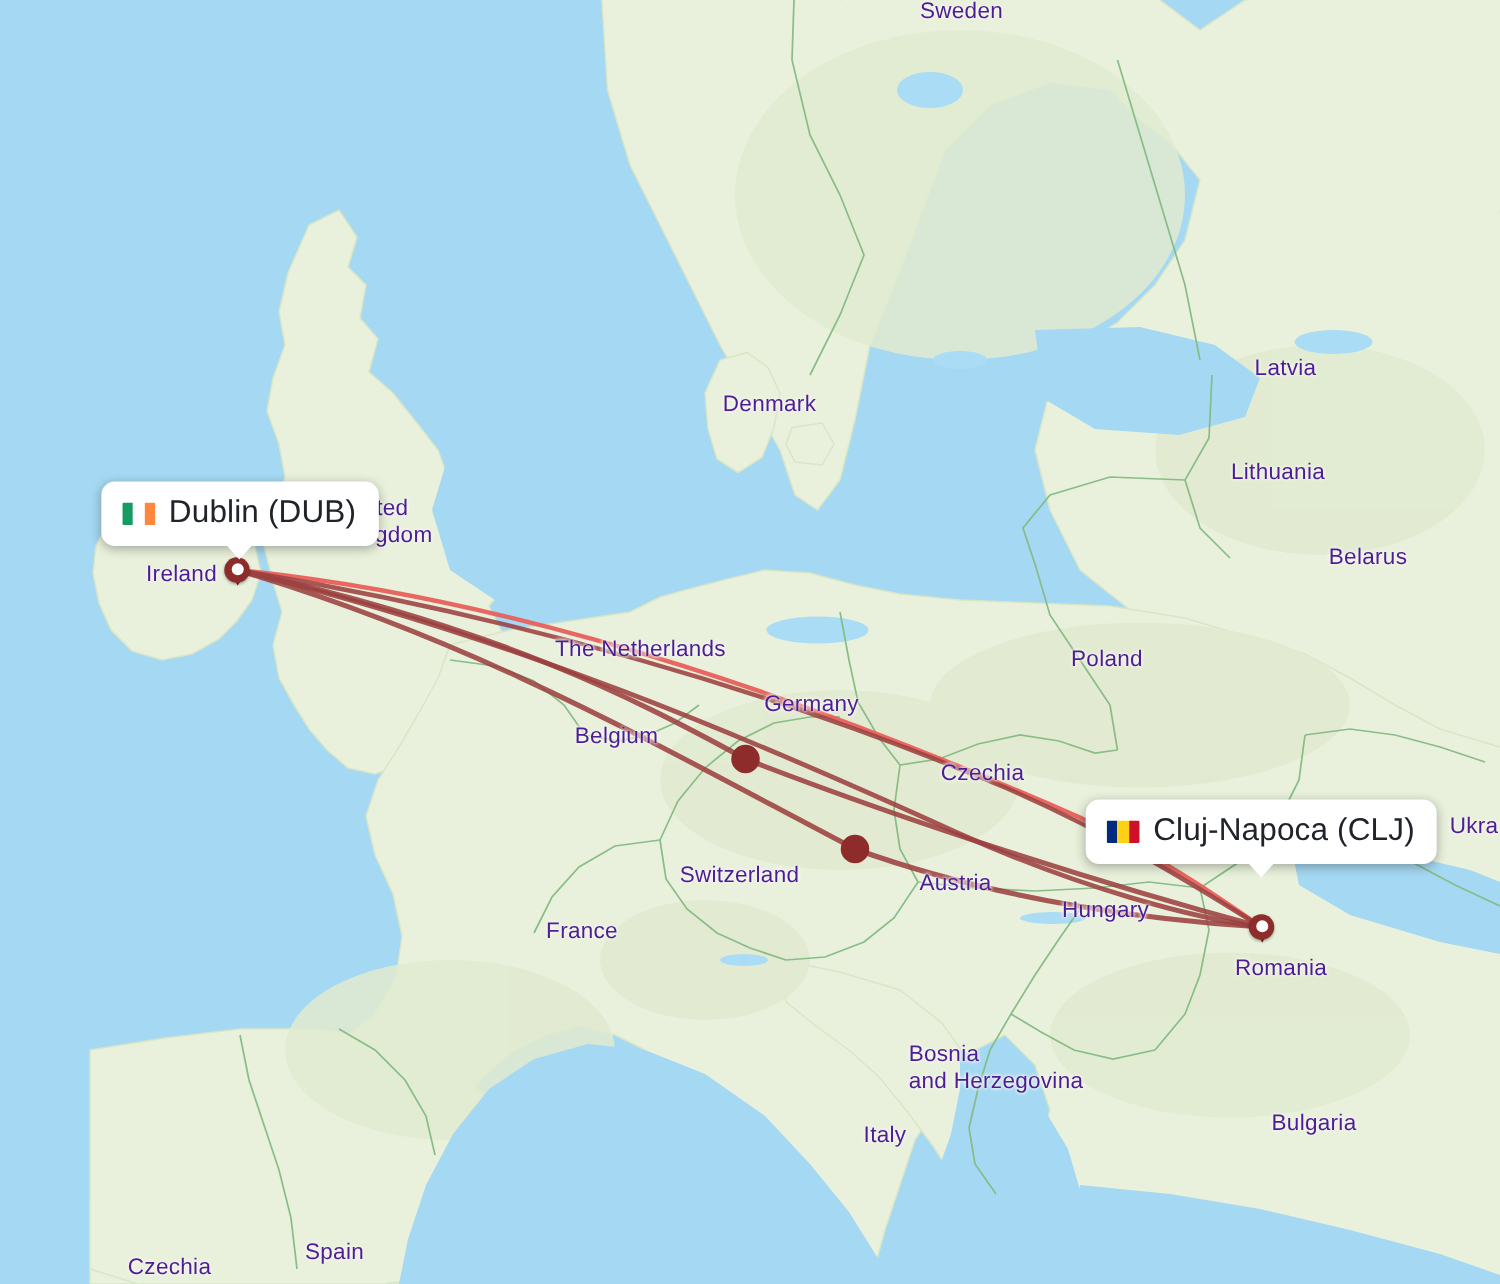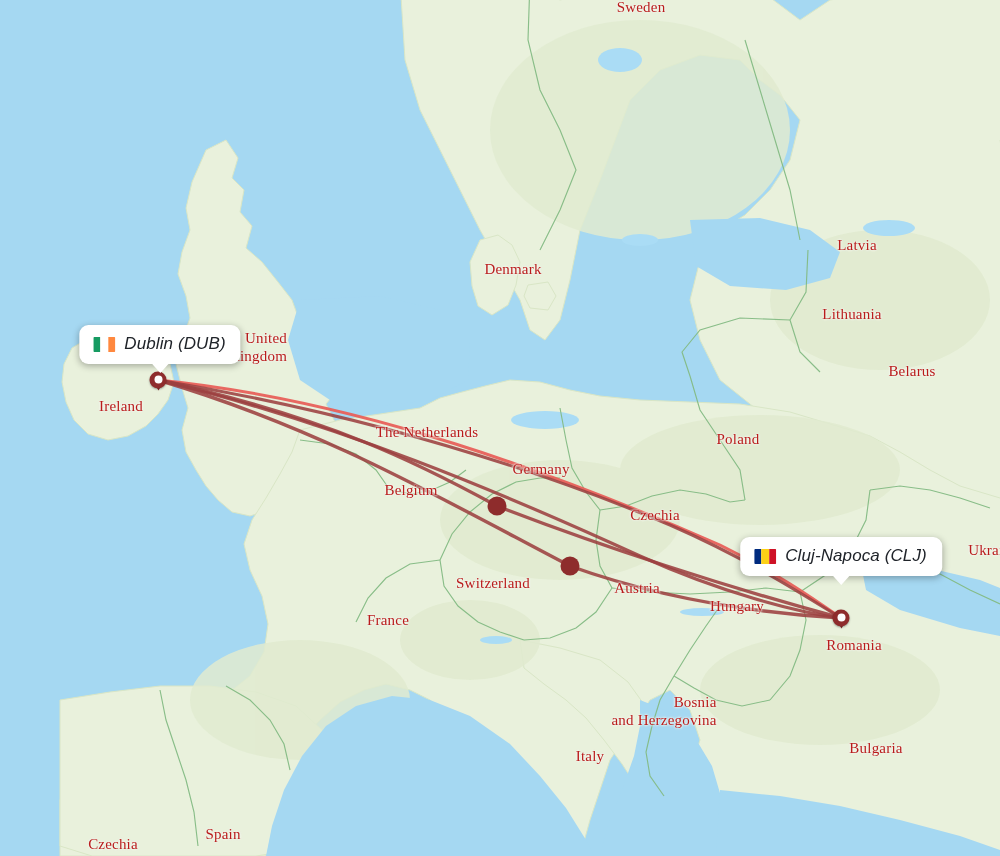--- a/index.html
+++ b/index.html
@@ -8,55 +8,53 @@
     width:1000px;height:856px;overflow:hidden;
     font-family:"Liberation Sans","DejaVu Sans",sans-serif;
     background:#aadaff;
   }
   #map-root{position:relative;width:1000px;height:856px;overflow:hidden;background:#a5d8f2;}
   #map-svg{position:absolute;top:0;left:0;width:1000px;height:856px;display:block;}
 
   
   .country-label{
     position:absolute;
-    color:#b91c1c;
+    color:#4c1d95;
     font-size:15px;
     letter-spacing:.2px;
     white-space:pre;
-    text-align:right;
+    text-align:left;
     transform:translate(-50%,-50%);
     line-height:1.18;
     pointer-events:none;
     text-shadow:
       0 0 3px rgba(245,248,240,.95),
       0 0 3px rgba(245,248,240,.95),
       0 0 2px rgba(245,248,240,.95);
-    font-family: Liberation Serif, serif;
   }
 
   
   .tooltip{
     position:absolute;
     background:#ffffff;
     border-radius:9px;
     box-shadow:0 2px 7px rgba(0,0,0,.30);
     padding:9px 15px 10px 14px;
     display:flex;
     align-items:center;
     gap:9px;
     white-space:nowrap;
     transform:translate(-50%,-100%);
     z-index:40;
     cursor:pointer;
   }
   .tooltip .tip-text{
-    font-size:17px;
+    font-size:21px;
     color:#20242a;
     letter-spacing:.1px;
-    font-style:italic;
   }
   .tooltip:after{
     content:"";
     position:absolute;
     left:50%;bottom:-9px;
     margin-left:-9px;
     width:0;height:0;
     border-left:9px solid transparent;
     border-right:9px solid transparent;
     border-top:10px solid #ffffff;
@@ -256,21 +254,21 @@
         </g>
     </g>
   </svg>
 
   <div id="labels-layer">
       <div class="country-label" style="left: 641px; top: 8px;">Sweden</div>
       <div class="country-label" style="left: 513px; top: 270px;">Denmark</div>
       <div class="country-label" style="left: 857px; top: 246px;">Latvia</div>
       <div class="country-label" style="left: 852px; top: 315px;">Lithuania</div>
       <div class="country-label" style="left: 912px; top: 372px;">Belarus</div>
-      <div class="country-label" style="left: 121px; top: 383px; margin-top: 24px;">Ireland</div>
+      <div class="country-label" style="left: 121px; top: 383px;">Ireland</div>
       <div class="country-label" style="left: 258px; top: 348px;">United
 Kingdom</div>
       <div class="country-label" style="left: 427px; top: 433px;">The Netherlands</div>
       <div class="country-label" style="left: 738px; top: 440px;">Poland</div>
       <div class="country-label" style="left: 541px; top: 470px;">Germany</div>
       <div class="country-label" style="left: 411px; top: 491px;">Belgium</div>
       <div class="country-label" style="left: 655px; top: 516px;">Czechia</div>
       <div class="country-label" style="left: 637px; top: 589px;">Austria</div>
       <div class="country-label" style="left: 737px; top: 607px;">Hungary</div>
       <div class="country-label" style="left: 993px; top: 551px;">Ukraine</div>

